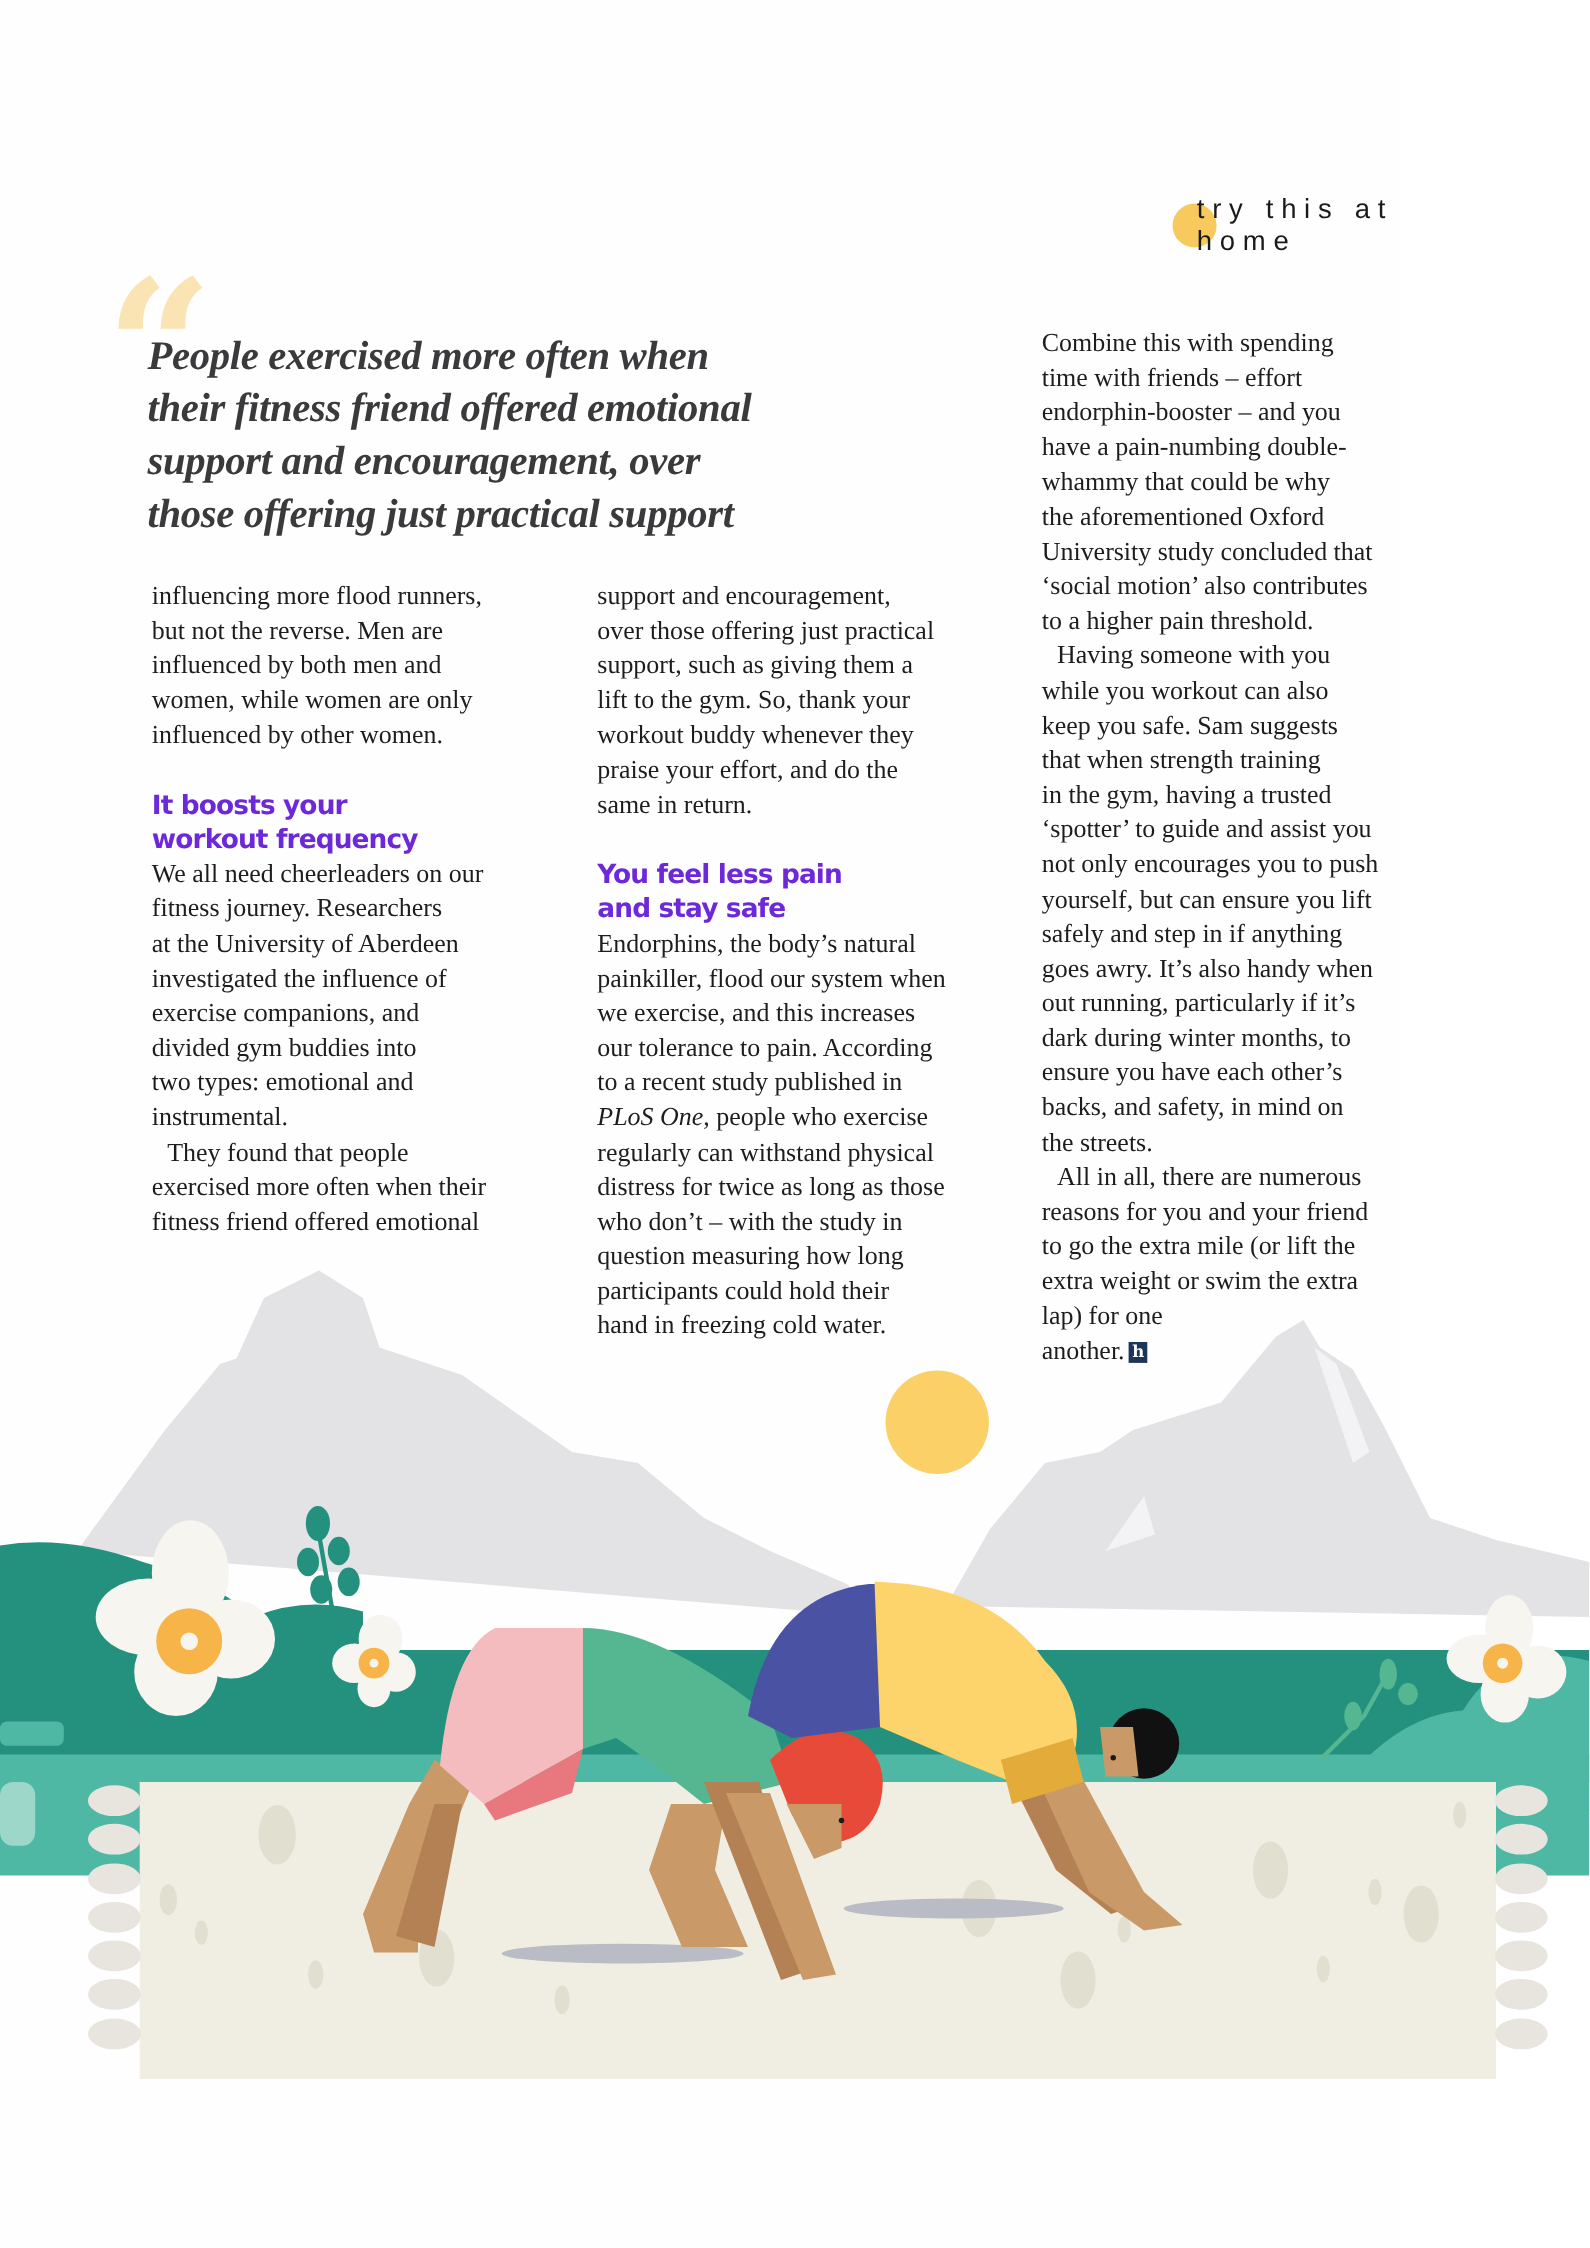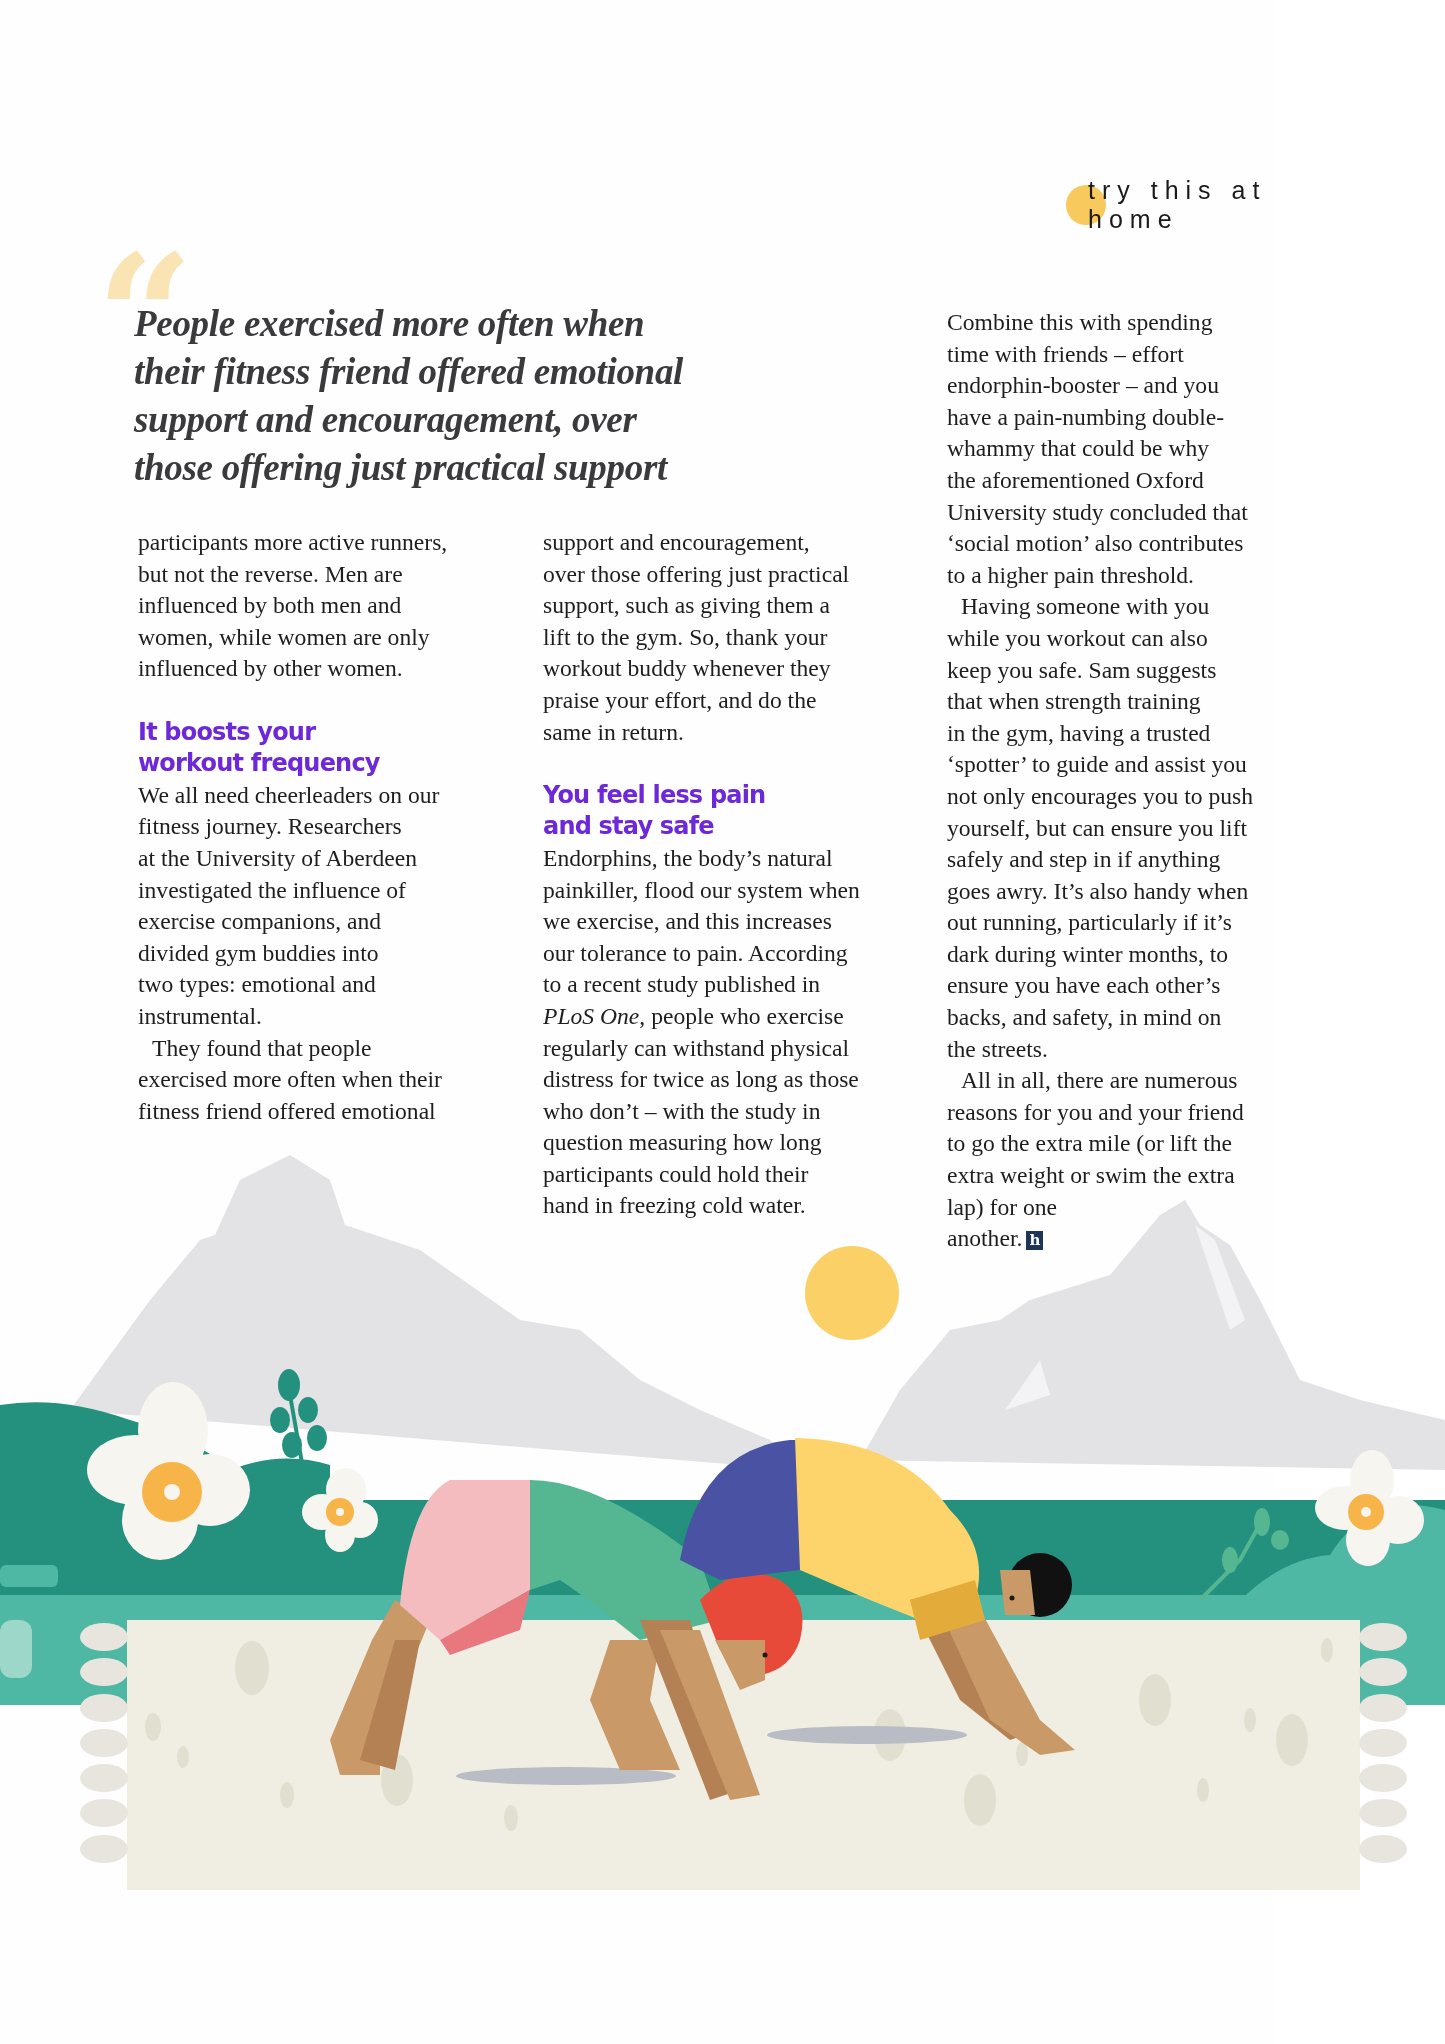--- a/index.html
+++ b/index.html
@@ -17,21 +17,21 @@
   .quote-mark { position: absolute; left: 96px; top: 232px; font-family: "DejaVu Serif", serif; font-weight: bold; font-size: 170px; line-height: 1; color: #fbe4b4; }
   .pull-quote { position: absolute; left: 134px; top: 300px; width: 700px; font-family: "Liberation Serif", serif; font-style: italic; font-weight: bold; font-size: 37px; line-height: 48px; color: #3a3a3c; letter-spacing: -0.3px; }
 
   
   .col { position: absolute; width: 380px; font-family: "Liberation Serif", serif; font-size: 23.6px; line-height: 31.6px; color: #1d1d1d; }
   .col p { white-space: nowrap; }
   .col .indent { padding-left: 14px; }
   .col .heading { font-family: "DejaVu Sans", sans-serif; font-weight: bold; font-size: 24px; line-height: 31.6px; color: #6d28d9; letter-spacing: -0.8px; }
   .col1 { left: 138px; top: 527px; }
   .col2 { left: 543px; top: 527px; }
-  .col3 { left: 947px; top: 307px; }
+  .col3 { left: 947px; top: 297px; }
   .gap { height: 31.6px; }
   .it { font-style: italic; }
   .end-mark { display: inline-block; width: 17px; height: 19px; background: #1d3557; color: #fff; font-family: "DejaVu Serif", serif; font-weight: bold; font-size: 15px; line-height: 19px; text-align: center; vertical-align: 1px; margin-left: 4px; }
 
   
   .illustration { position: absolute; left: 0; top: 1140px; width: 1445px; height: 760px; }
 </style>
 </head>
 <body>
 
@@ -44,21 +44,21 @@
 
   <div class="quote-mark">“</div>
   <div class="pull-quote">
     <div>People exercised more often when</div>
     <div>their fitness friend offered emotional</div>
     <div>support and encouragement, over</div>
     <div>those offering just practical support</div>
   </div>
 
   <div class="col col1">
-    <p>participants more active runners,</p>
+    <p>influencing more flood runners,</p>
     <p>but not the reverse. Men are</p>
     <p>influenced by both men and</p>
     <p>women, while women are only</p>
     <p>influenced by other women.</p>
     <div class="gap"></div>
     <p class="heading">It boosts your</p>
     <p class="heading">workout frequency</p>
     <p>We all need cheerleaders on our</p>
     <p>fitness journey. Researchers</p>
     <p>at the University of Aberdeen</p>

